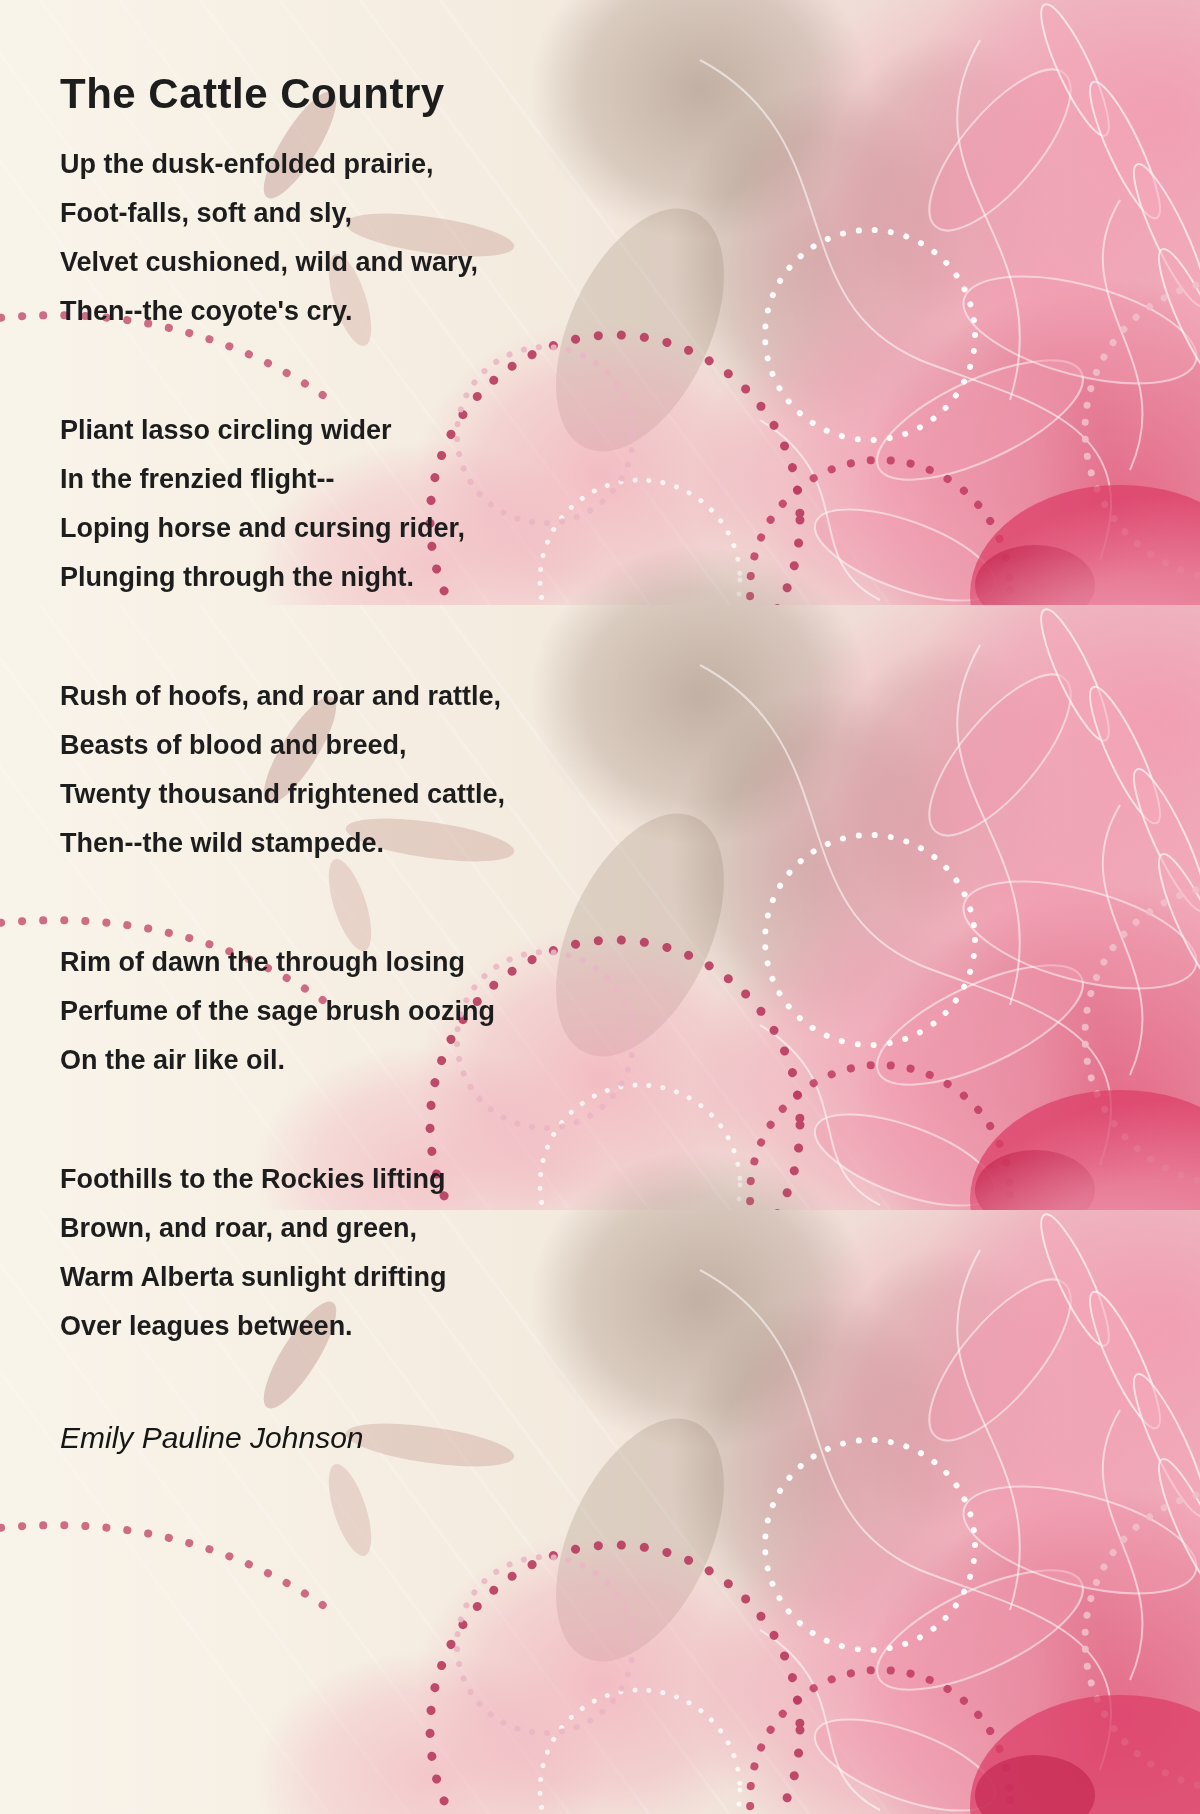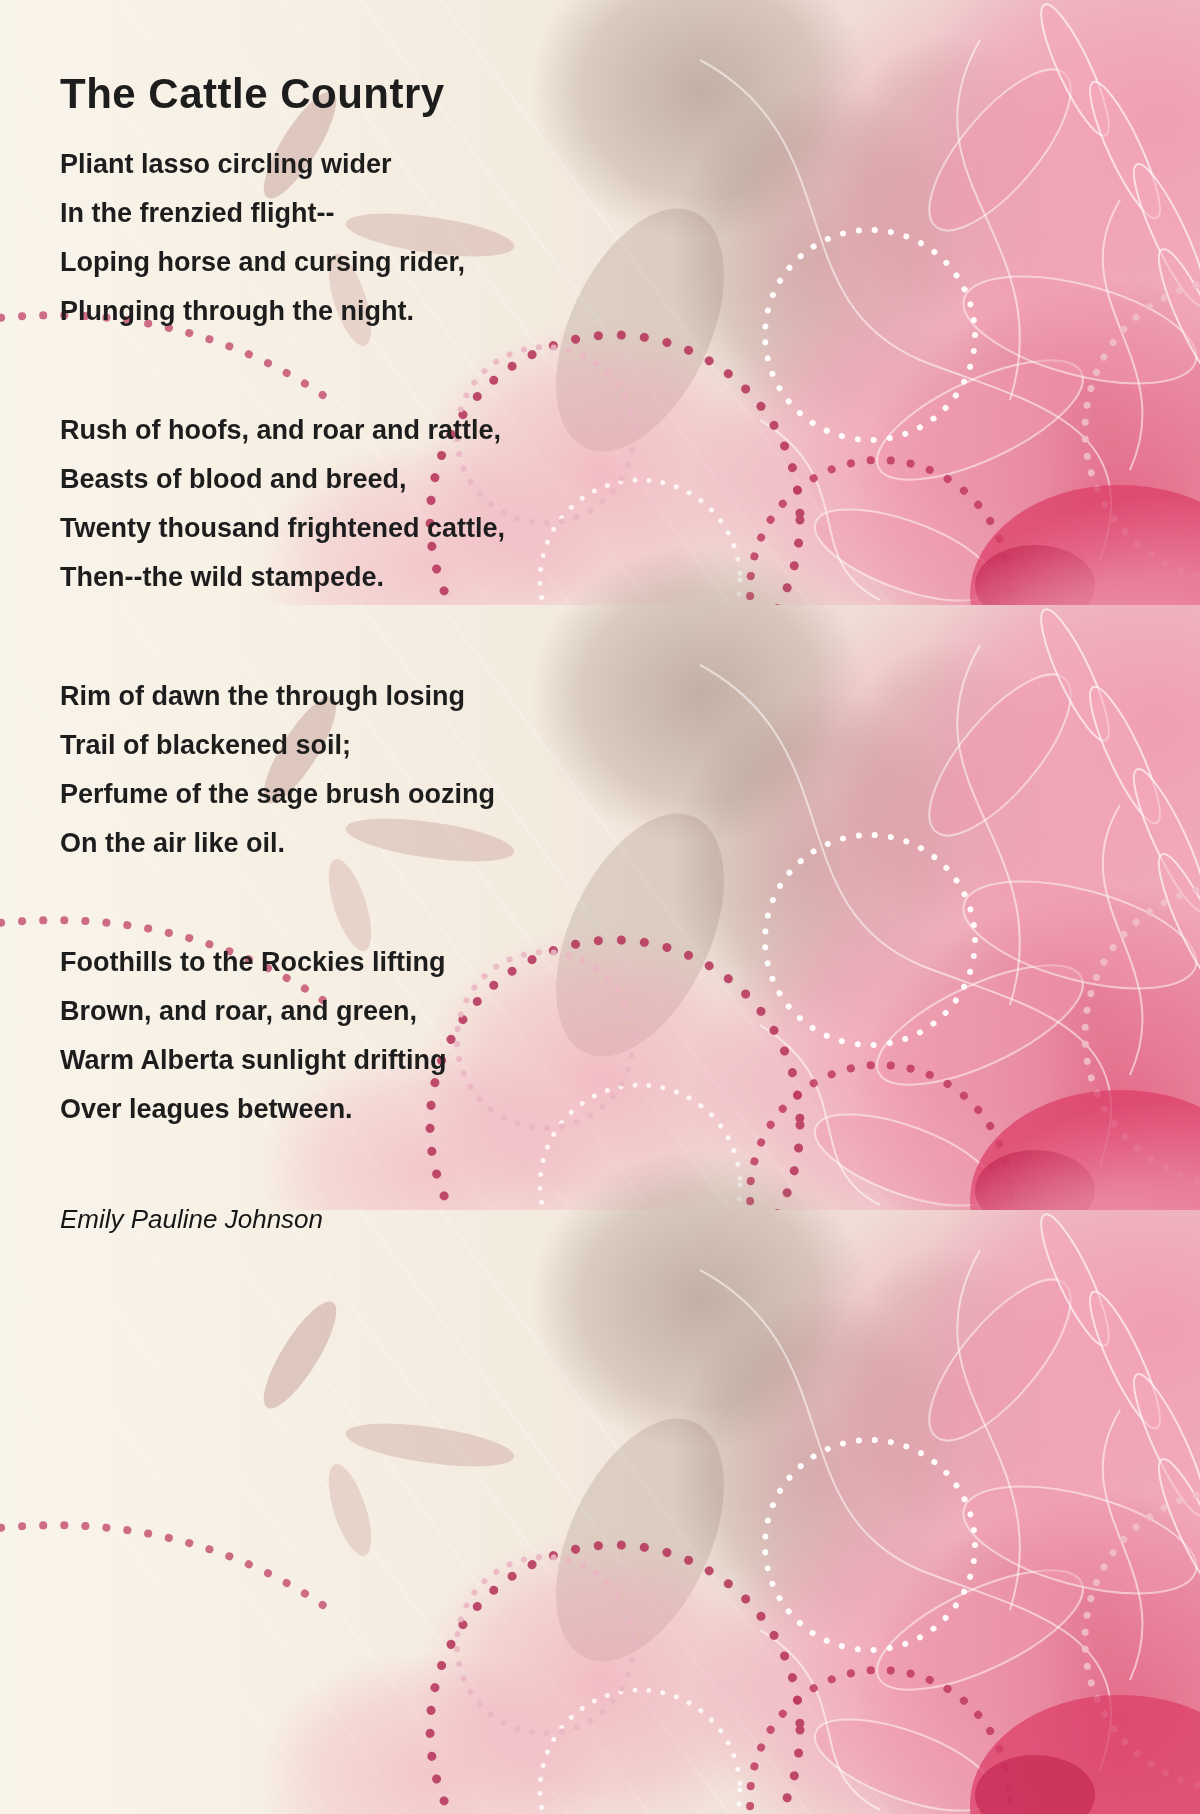--- a/index.html
+++ b/index.html
@@ -40,21 +40,21 @@
   }
   .stanza{margin:0 0 70px 0;}
   .line{
     font-size:27px;
     font-weight:bold;
     line-height:49px;
     white-space:nowrap;
   }
   .author{
     margin-top:40px;
-    font-size:26px;
+    font-size:30px;
     font-style:italic;
     font-weight:normal;
     color:#161616;
     white-space:nowrap;
   }
 </style>
 </head>
 <body>
 
 <div class="page">
@@ -151,38 +151,43 @@
     <use href="#tile" xlink:href="#tile" x="0" y="0"></use>
     <use href="#tile" xlink:href="#tile" x="0" y="605"></use>
     <use href="#tile" xlink:href="#tile" x="0" y="1210"></use>
   </svg>
 
   <div class="content">
     <h1 class="title">The Cattle Country</h1>
 
     <div class="poem">
 
+      <div class="stanza">
+        <div class="line">Up the dusk-enfolded prairie,</div>
+        <div class="line">Foot-falls, soft and sly,</div>
+        <div class="line">Velvet cushioned, wild and wary,</div>
+        <div class="line">Then--the coyote's cry.</div>
+      </div>
 
       <div class="stanza">
         <div class="line">Pliant lasso circling wider</div>
         <div class="line">In the frenzied flight--</div>
         <div class="line">Loping horse and cursing rider,</div>
         <div class="line">Plunging through the night.</div>
       </div>
 
       <div class="stanza">
         <div class="line">Rush of hoofs, and roar and rattle,</div>
         <div class="line">Beasts of blood and breed,</div>
         <div class="line">Twenty thousand frightened cattle,</div>
         <div class="line">Then--the wild stampede.</div>
       </div>
 
       <div class="stanza">
         <div class="line">Rim of dawn the through losing</div>
-        <div class="line">Trail of blackened soil;</div>
         <div class="line">Perfume of the sage brush oozing</div>
         <div class="line">On the air like oil.</div>
       </div>
 
       <div class="stanza">
         <div class="line">Foothills to the Rockies lifting</div>
         <div class="line">Brown, and roar, and green,</div>
         <div class="line">Warm Alberta sunlight drifting</div>
         <div class="line">Over leagues between.</div>
       </div>

